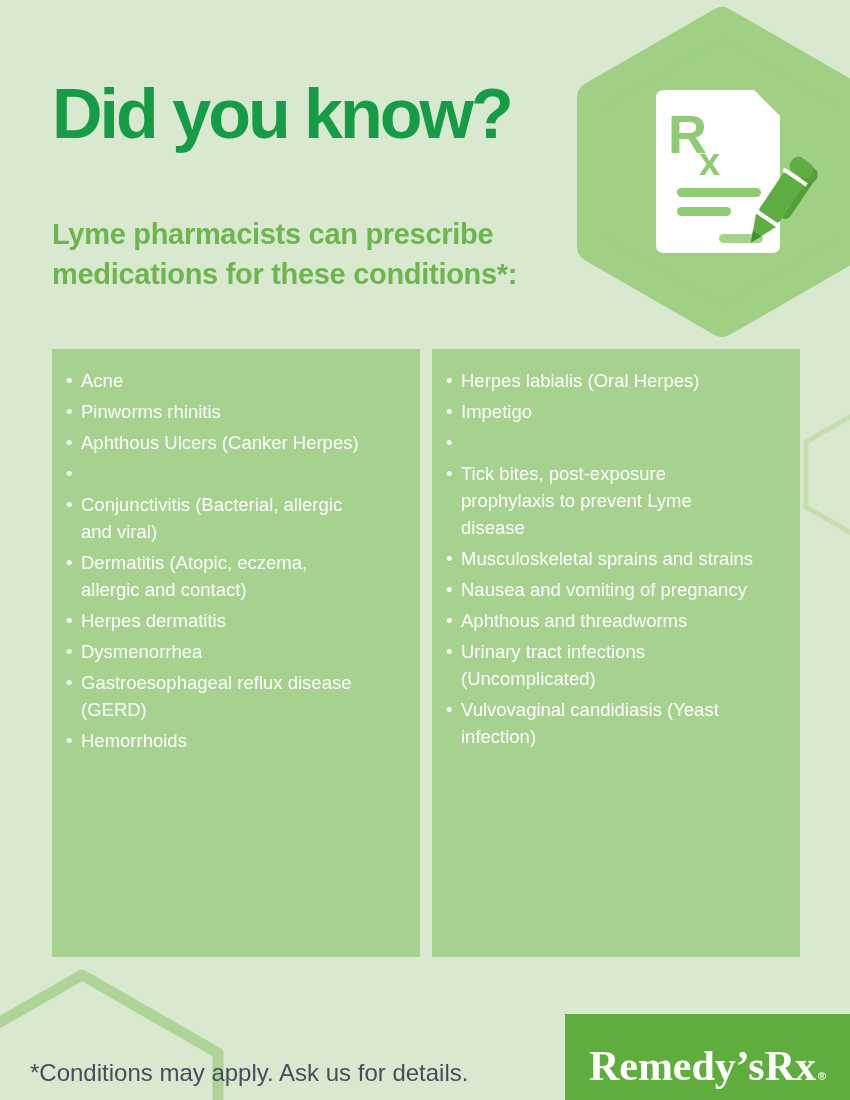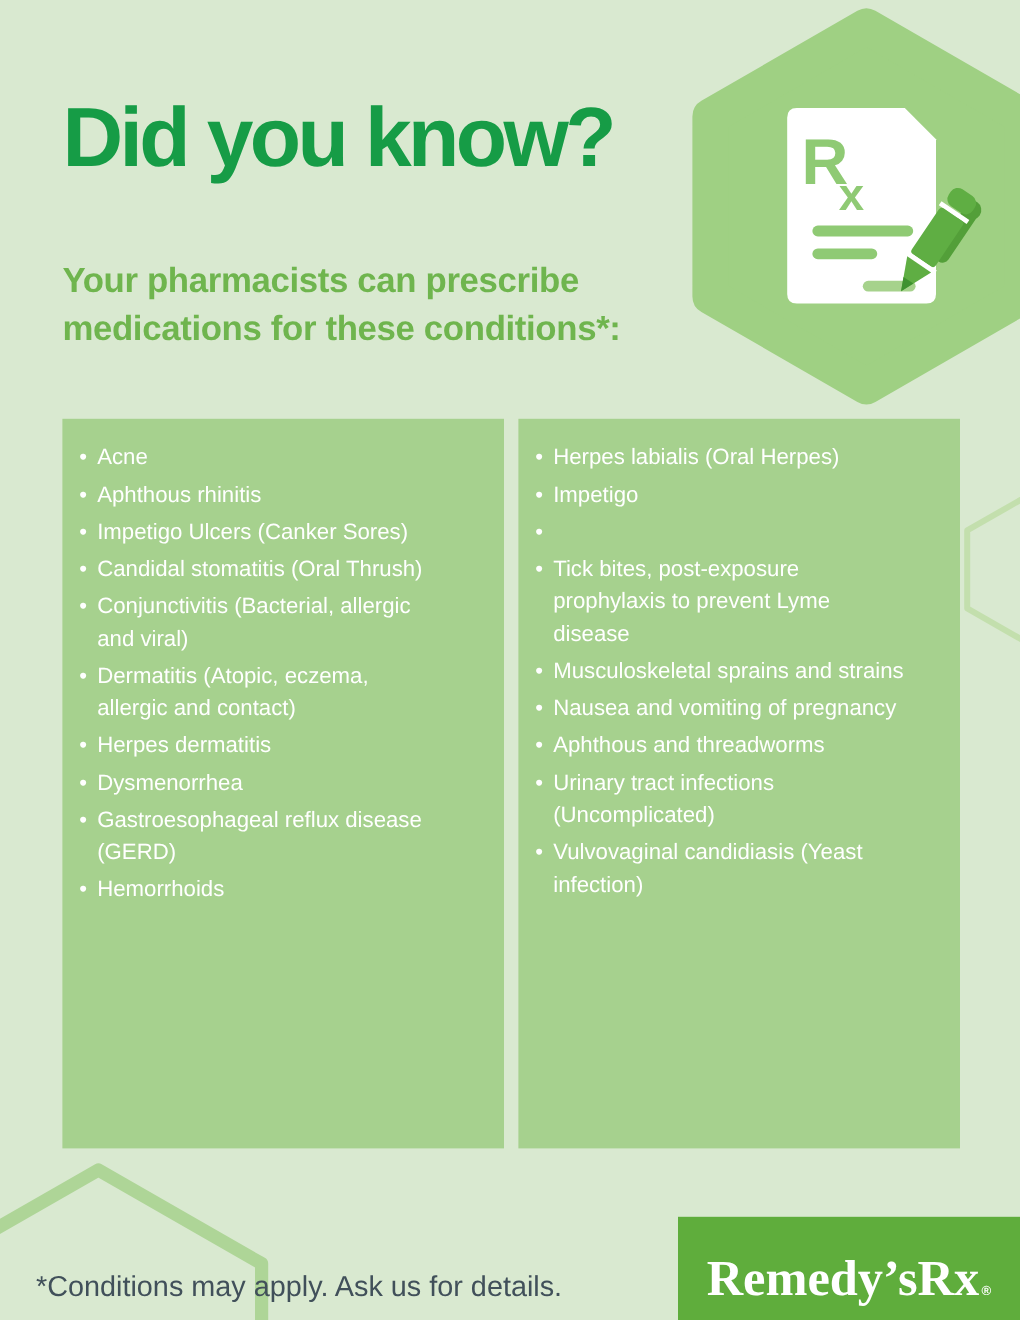--- a/index.html
+++ b/index.html
@@ -104,41 +104,40 @@
 
     <path class="hex-outline-1" d="M82,975 L218,1053 L218,1211 L82,1289 L-54,1211 L-54,1053 Z"></path>
 
     <path class="hex-outline-2" d="M862,410 L918,442 L918,507 L862,539 L806,507 L806,442 Z"></path>
   </svg>
 
   <div class="content">
     <div class="title">Did you know?</div>
 
     <div class="subtitle">
-      <div>Your pharmacists can prescribe</div>
+      <div>Lyme pharmacists can prescribe</div>
       <div>medications for these conditions*:</div>
     </div>
 
     <div class="panel left">
       <ul class="clist">
           <li>
             <span class="bullet">•</span>
             <span class="itxt">Acne</span>
           </li>
           <li>
             <span class="bullet">•</span>
-            <span class="itxt">Aphthous rhinitis</span>
-          </li>
-          <li>
-            <span class="bullet">•</span>
-            <span class="itxt">Impetigo Ulcers (Canker Sores)</span>
-          </li>
-          <li>
-            <span class="bullet">•</span>
-            <span class="itxt">Candidal stomatitis (Oral Thrush)</span>
+            <span class="itxt">Pinworms rhinitis</span>
+          </li>
+          <li>
+            <span class="bullet">•</span>
+            <span class="itxt">Aphthous Ulcers (Canker Herpes)</span>
+          </li>
+          <li>
+            <span class="bullet">•</span>
           </li>
           <li>
             <span class="bullet">•</span>
             <span class="itxt">Conjunctivitis (Bacterial, allergic
 and viral)</span>
           </li>
           <li>
             <span class="bullet">•</span>
             <span class="itxt">Dermatitis (Atopic, eczema,
 allergic and contact)</span>

